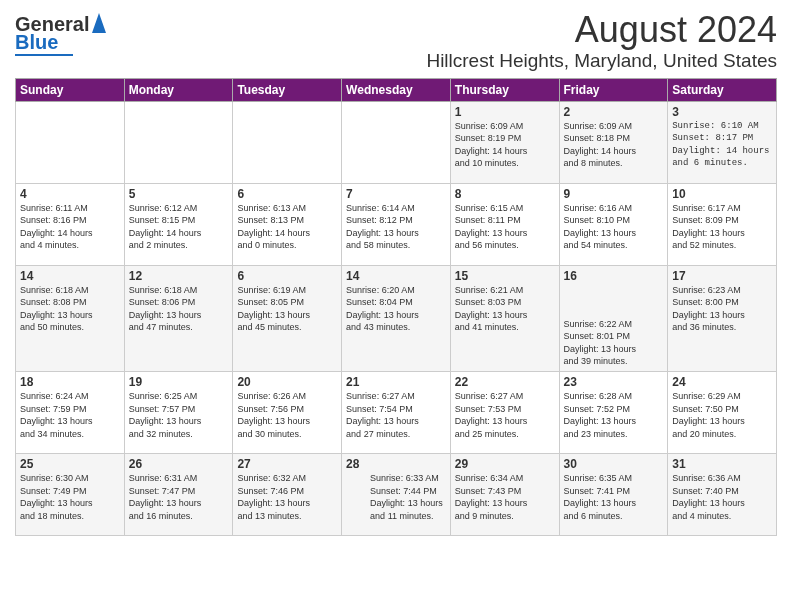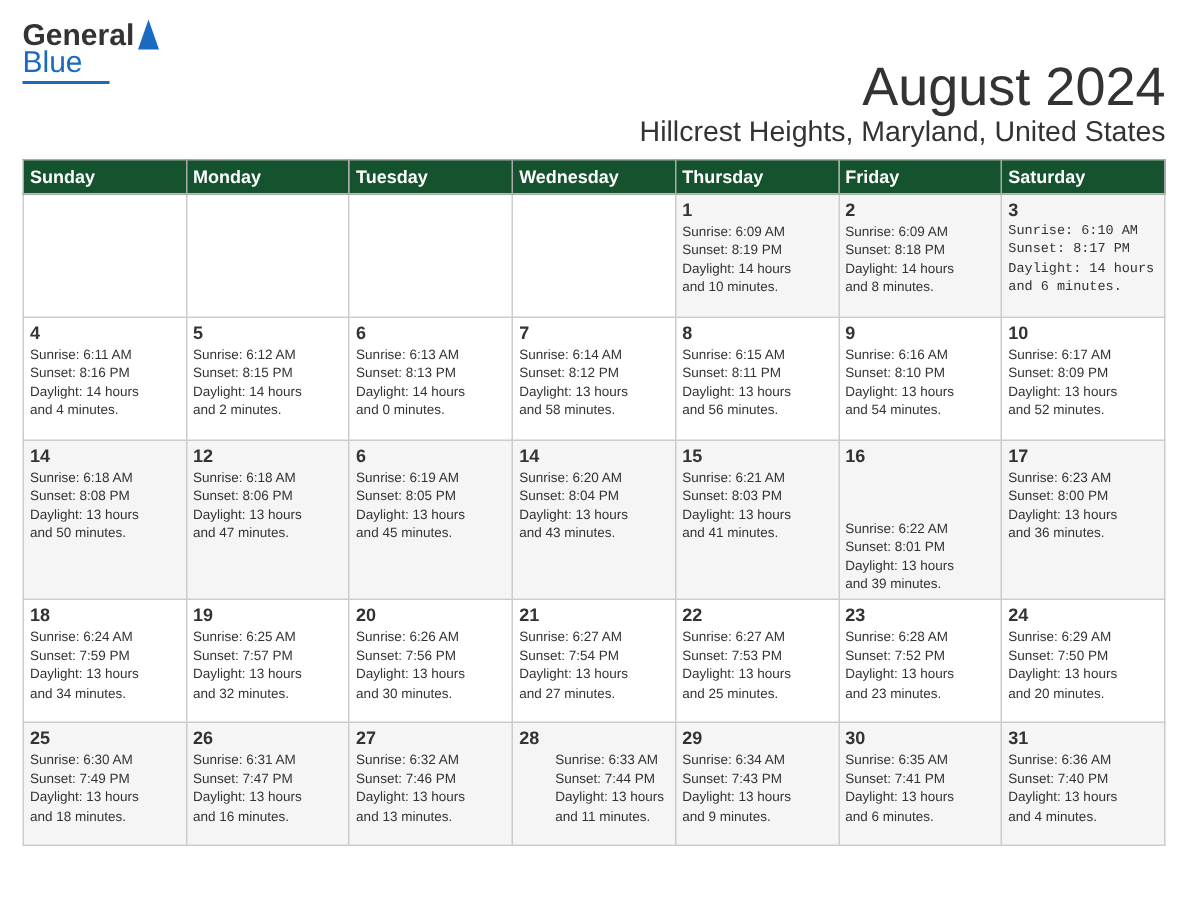--- a/index.html
+++ b/index.html
@@ -22,40 +22,39 @@
       margin-bottom: 6px;
     }
     .logo {
       display: flex;
       flex-direction: column;
       align-items: flex-start;
       margin-top: 4px;
     }
     .title-block {
       text-align: right;
-      margin-top: 28px;
     }
     .main-title {
       font-size: 36px;
       font-weight: normal;
       color: #333;
       line-height: 1.1;
     }
     .subtitle {
       font-size: 19px;
       color: #333;
       font-weight: normal;
     }
     .calendar {
       width: 100%;
       border-collapse: collapse;
       table-layout: fixed;
     }
     .calendar thead th {
-      background: #14532d;
+      background: #701a75;
       color: #fff;
       font-size: 12px;
       font-weight: bold;
       padding: 4px 4px;
       border: 1px solid #aaa;
       text-align: left;
     }
     .calendar tbody td {
       border: 1px solid #ccc;
       vertical-align: top;
@@ -89,21 +88,21 @@
 
 <div class="page">
   <div class="header">
     <div class="logo">
       <div style="display:flex;align-items:center;gap:0;">
         <div style="font-size:20px;font-weight:bold;color:#333;line-height:1;">
           <span style="color:#333;">General</span>
         </div>
         <div style="width:0;height:0;border-left:7px solid transparent;border-right:7px solid transparent;border-bottom:20px solid #1a6bbf;margin-left:3px;margin-top:-2px;"></div>
       </div>
-      <div style="font-size:20px;font-weight:normal;color:#1a6bbf;line-height:1;margin-top:-2px;">Blue</div>
+      <div style="font-size:20px;font-weight:bold;color:#1a6bbf;line-height:1;margin-top:-2px;">Blue</div>
       <div style="width:58px;height:2px;background:#1a6bbf;margin-top:2px;"></div>
     </div>
     <div class="title-block">
       <div class="main-title">August 2024</div>
       <div class="subtitle">Hillcrest Heights, Maryland, United States</div>
     </div>
   </div>
 
   <table class="calendar">
     <thead>

